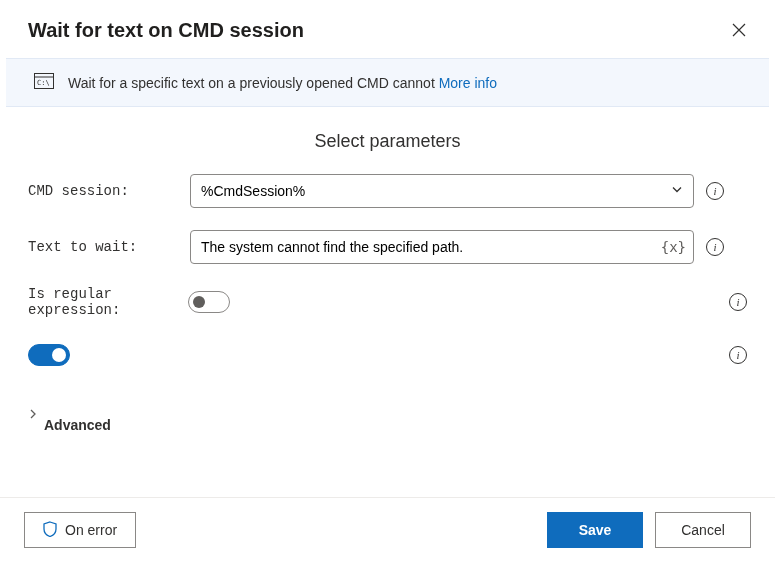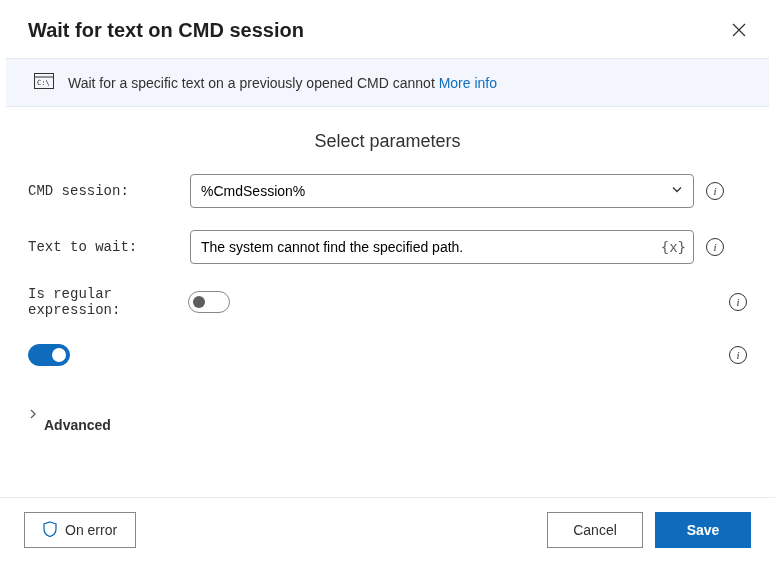--- a/index.html
+++ b/index.html
@@ -312,19 +312,19 @@
 <div class="footer">
   <button class="btn btn-secondary">
     <span class="shield">
       <svg width="14" height="16" viewBox="0 0 14 16">
           <path d="M7 1 L13 3 V8 C13 12 10 14.5 7 15.5 C4 14.5 1 12 1 8 V3 Z" fill="none" stroke="#0f6cbd" stroke-width="1.3"></path>
         </svg>
     </span>
     <span>On error</span>
   </button>
   <div class="spacer"></div>
+  <button class="btn btn-primary">
+    <span>Save</span>
+  </button>
   <button class="btn btn-secondary">
     <span>Cancel</span>
   </button>
-  <button class="btn btn-primary">
-    <span>Save</span>
-  </button>
 </div>
 
 </body></html>

